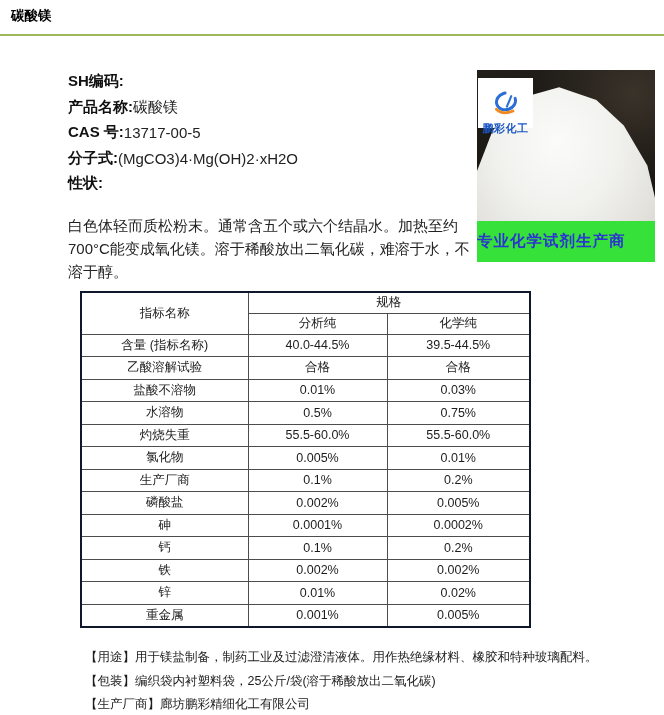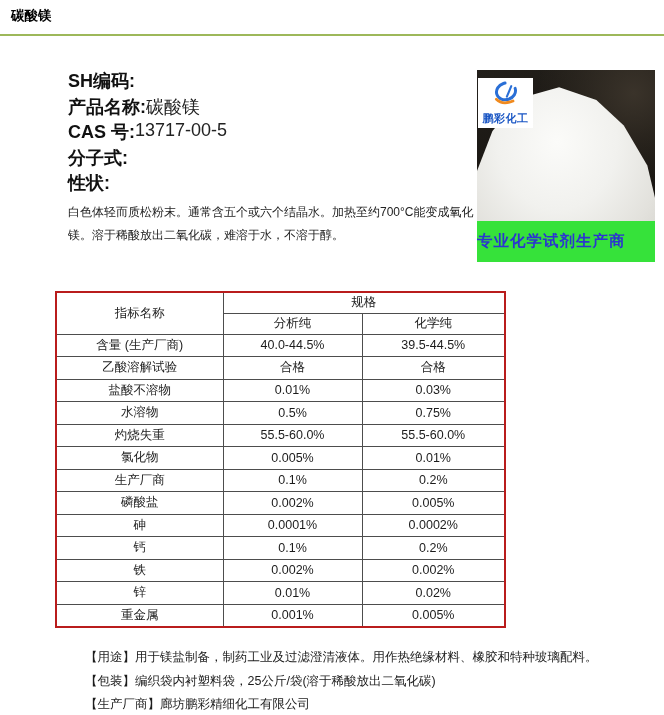--- a/index.html
+++ b/index.html
@@ -4,42 +4,42 @@
 <style>
   * { margin:0; padding:0; box-sizing:border-box; }
   html,body { background:#fff; }
   body { font-family:"Liberation Sans","DejaVu Sans",sans-serif; color:#1c1c1c; }
   .canvas { position:relative; width:664px; height:715px; background:#ffffff; overflow:hidden; }
 
   .page-title { position:absolute; left:11px; top:7px; font-size:13.5px; font-weight:bold; color:#000; }
   .divider { position:absolute; left:0; top:34px; width:664px; height:2px; background:#9db85a; }
 
   .details { position:absolute; left:68px; top:69px; width:406px; }
-  .detail-line { height:25.5px; display:flex; font-size:18px; color:#222; white-space:nowrap; }
+  .detail-line { height:25.5px; display:flex; align-items:center; font-size:15px; color:#222; white-space:nowrap; }
   .detail-line b { font-weight:bold; color:#111; }
-  .props-text { font-size:12px; line-height:23px; color:#222; margin-top:4px; }
+  .props-text { font-size:15px; line-height:23px; color:#222; margin-top:17px; }
 
   
   .photo { position:absolute; left:477px; top:70px; width:178px; height:192px; overflow:hidden;
            background:
              radial-gradient(circle at 88% 12%, #3a332a 0%, rgba(0,0,0,0) 42%),
              linear-gradient(150deg, #23201b 0%, #16130f 55%, #1b1813 100%); }
   .powder { position:absolute; left:-10px; top:10px; width:196px; height:182px;
             background: radial-gradient(ellipse at 46% 34%, #fbfbf9 0%, #f1f1ee 40%, #e2e1dc 72%, #cfcec8 100%);
             clip-path: polygon(27% 10%, 47% 4%, 66% 11%, 80% 25%, 92% 47%, 98% 74%, 92% 100%, 6% 100%, 0% 80%, 4% 53%, 13% 28%); }
   .logo-box { position:absolute; left:1px; top:8px; width:55px; height:50px; background:#fff;
-              display:flex; flex-direction:column; align-items:center; justify-content:flex-start; padding-top:2px; }
+              display:flex; flex-direction:column; align-items:center; justify-content:flex-start; padding-top:12px; }
   .logo-text { font-size:11px; font-weight:bold; color:#1a56c4; letter-spacing:0.5px; line-height:13px; }
   .photo-banner { position:absolute; left:0; right:0; bottom:0; height:41px; background:#36e23a;
                   display:flex; align-items:center; justify-content:flex-start;
                   font-size:15.5px; font-weight:bold; color:#2b35d0; letter-spacing:1px; }
 
   
-  .spec-table { position:absolute; left:55px; top:291px; width:449px; border-collapse:collapse; table-layout:fixed;
-                border:2px solid #b91c1c; }
+  .spec-table { position:absolute; left:80px; top:291px; width:449px; border-collapse:collapse; table-layout:fixed;
+                border:2px solid #0f172a; }
   .spec-table th, .spec-table td { border:1px solid #4d4d4d; text-align:center; vertical-align:middle;
                 font-size:12.5px; font-weight:normal; color:#1c1c1c; padding:0; }
   .spec-table thead th { height:21px; }
   .spec-table tbody td { height:22.5px; }
 
   .notes { position:absolute; left:68px; top:646px; width:560px; }
   .note-line { font-size:12.5px; line-height:23.6px; color:#1c1c1c; white-space:nowrap;margin-left:17px; }
 </style>
 </head>
 <body>
@@ -57,20 +57,21 @@
     <div class="detail-line">
       <b>产品名称:</b>
         <span>碳酸镁</span>
     </div>
     <div class="detail-line">
       <b>CAS 号:</b>
         <span>13717-00-5</span>
     </div>
     <div class="detail-line">
       <b>分子式:</b>
+        <span>(MgCO3)4·Mg(OH)2·xH2O</span>
     </div>
     <div class="detail-line">
       <b>性状:</b>
     </div>
     <div class="props-text">白色体轻而质松粉末。通常含五个或六个结晶水。加热至约700°C能变成氧化镁。溶于稀酸放出二氧化碳，难溶于水，不溶于醇。</div>
   </div>
 
   <div class="photo">
     <div class="powder"></div>
     <div class="logo-box">
@@ -99,21 +100,21 @@
         <th rowspan="2">指标名称</th>
         <th colspan="2">规格</th>
       </tr>
       <tr>
         <th>分析纯</th>
         <th>化学纯</th>
       </tr>
     </thead>
     <tbody>
       <tr>
-        <td>含量 (生产厂商)</td>
+        <td>含量 (指标名称)</td>
         <td>40.0-44.5%</td>
         <td>39.5-44.5%</td>
       </tr>
       <tr>
         <td>乙酸溶解试验</td>
         <td>合格</td>
         <td>合格</td>
       </tr>
       <tr>
         <td>盐酸不溶物</td>

